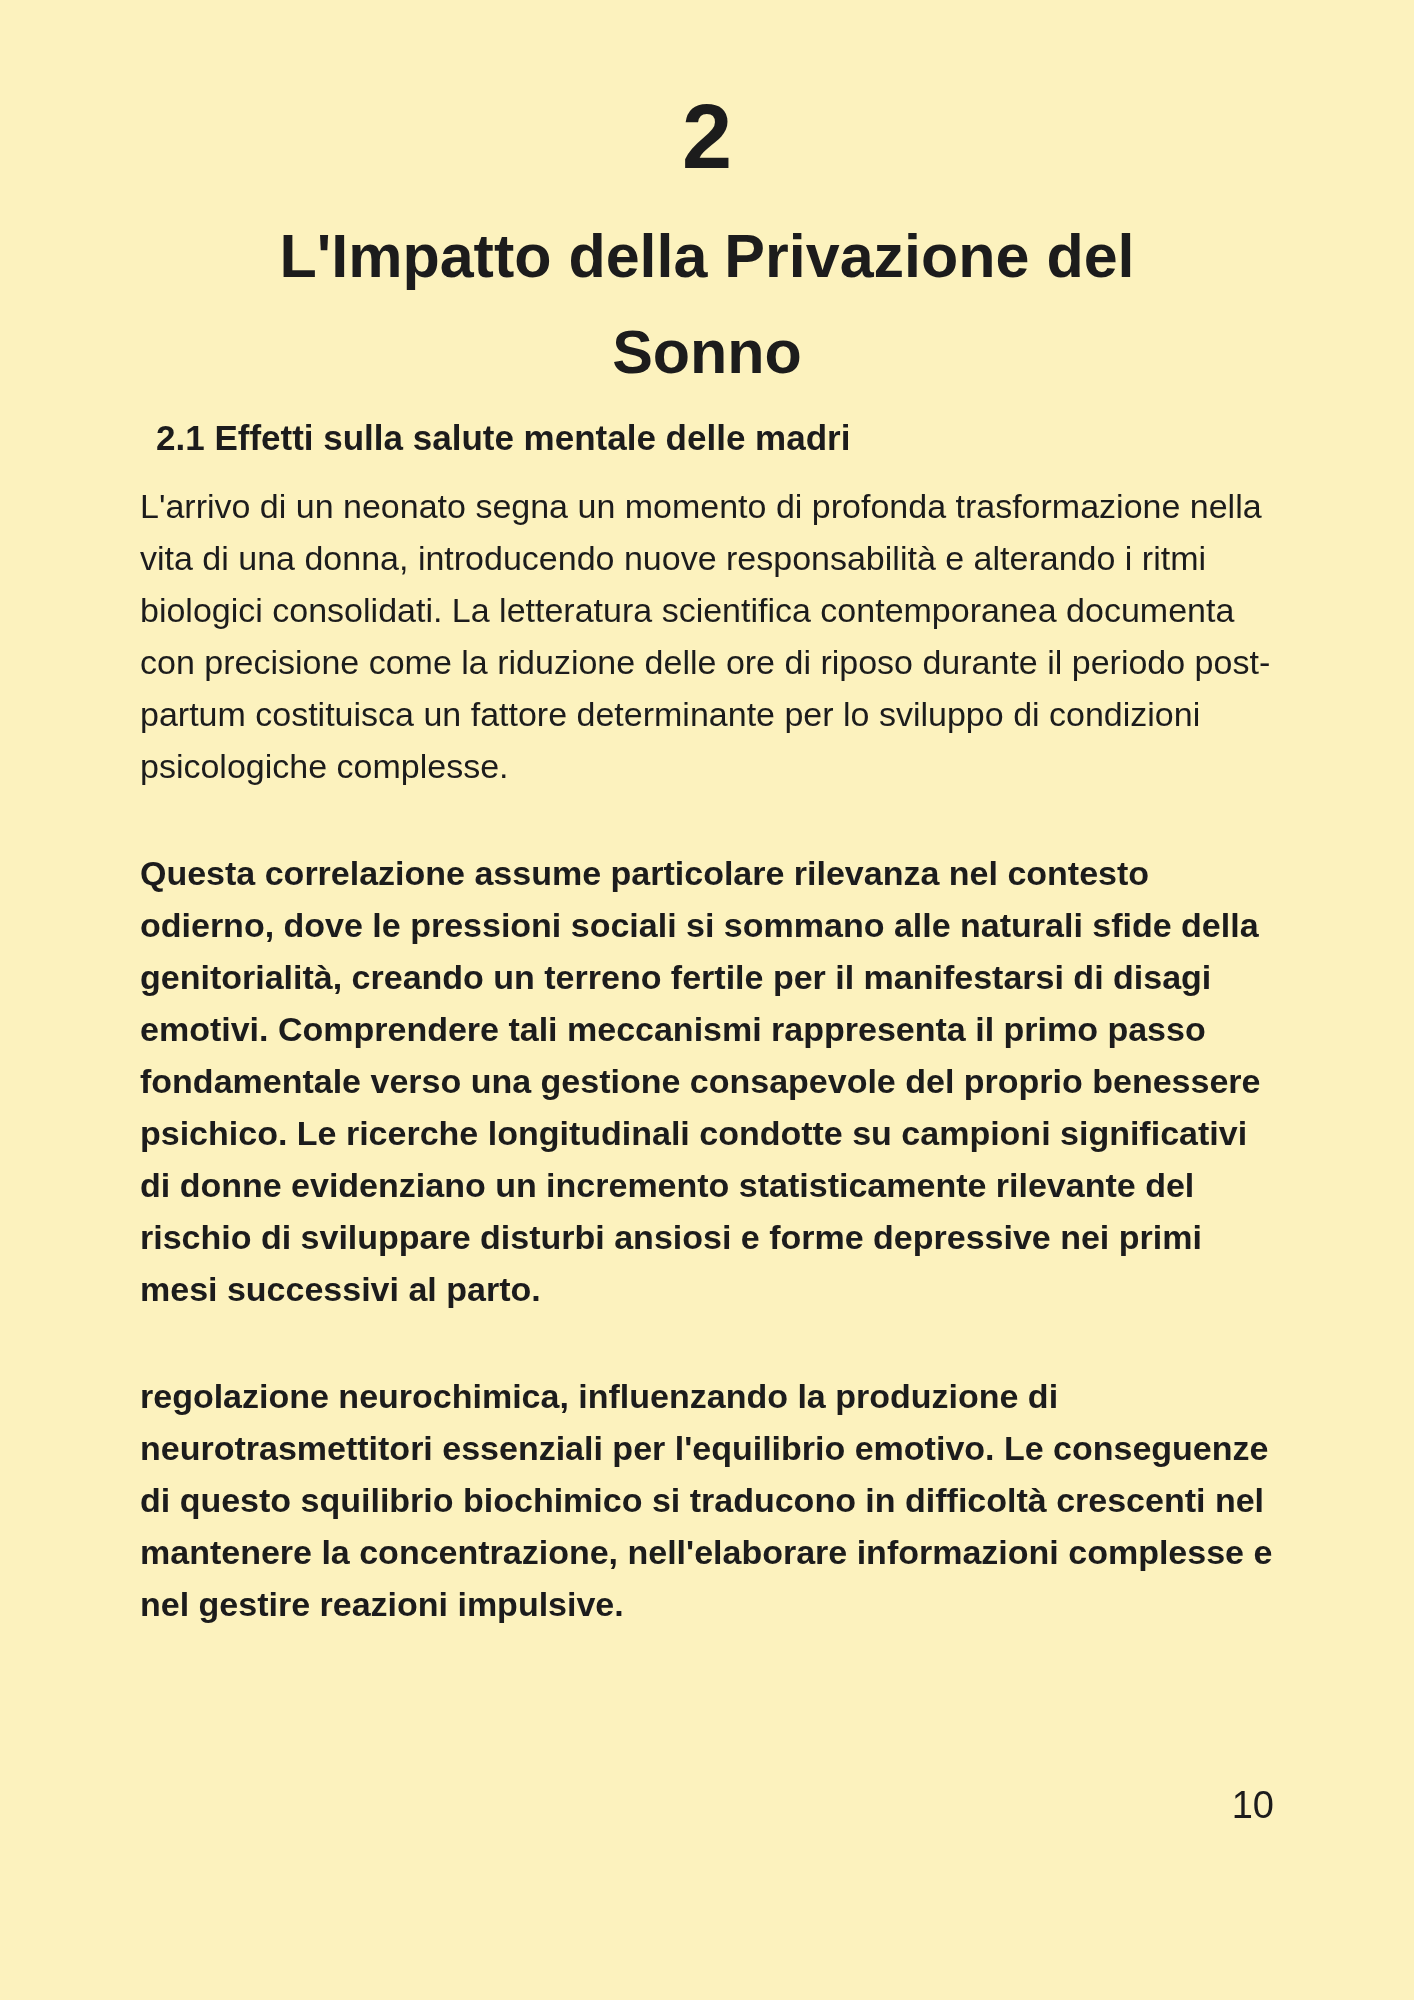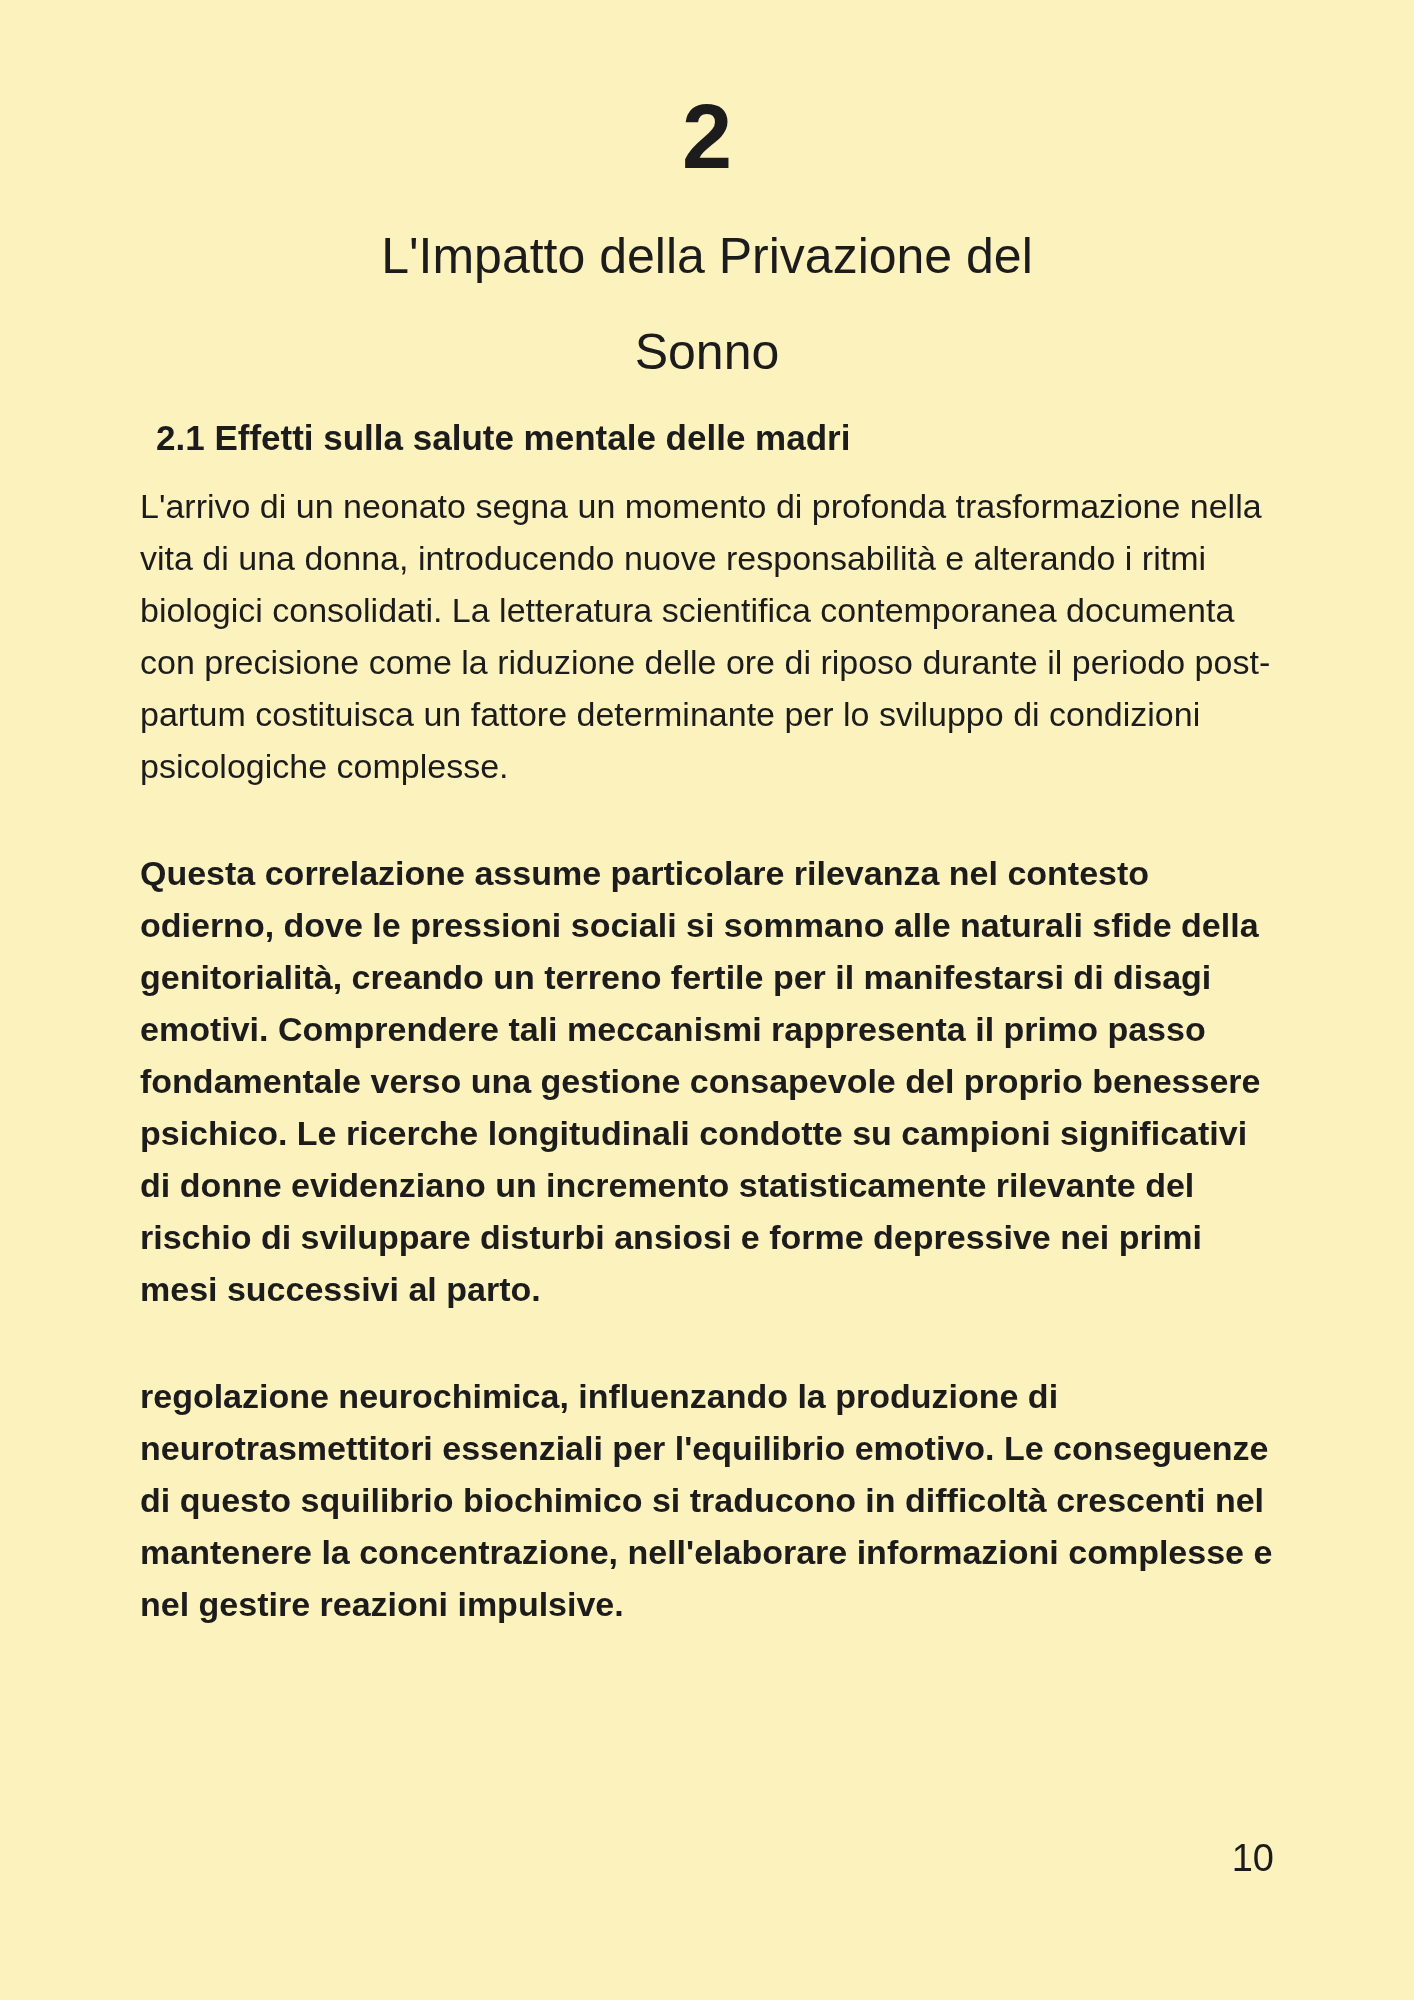--- a/index.html
+++ b/index.html
@@ -30,23 +30,23 @@
   .chapter-number {
     margin: 92px 0 0 0;
     font-size: 90px;
     line-height: 1;
     font-weight: 700;
     text-align: center;
     letter-spacing: 0;
   }
   .chapter-title {
     margin: 26px 0 0 0;
-    font-size: 50px;
+    font-size: 61px;
     line-height: 96px;
-    font-weight: 400;
+    font-weight: 700;
     text-align: center;
   }
   .chapter-title .title-line { display: block; }
   .section-heading {
     margin: 16px;
     font-size: 35px;
     line-height: 44px;
     font-weight: 700;
     text-align: left;
   }
@@ -54,21 +54,21 @@
     margin-top: 20px;
     font-size: 34px;
     line-height: 52px;
     font-weight: 400;
     text-align: left;
   }
   .body-text p { margin: 0; }
   .body-text p + p { margin-top: 55px; font-weight: bold; }
   .page-number {
     position: absolute;
-    top: 1832px;
+    top: 1779px;
     right: 140px;
     font-size: 38px;
     line-height: 52px;
     font-weight: 400;
   }
 </style>
 </head>
 <body>
 
 <div class="page">

